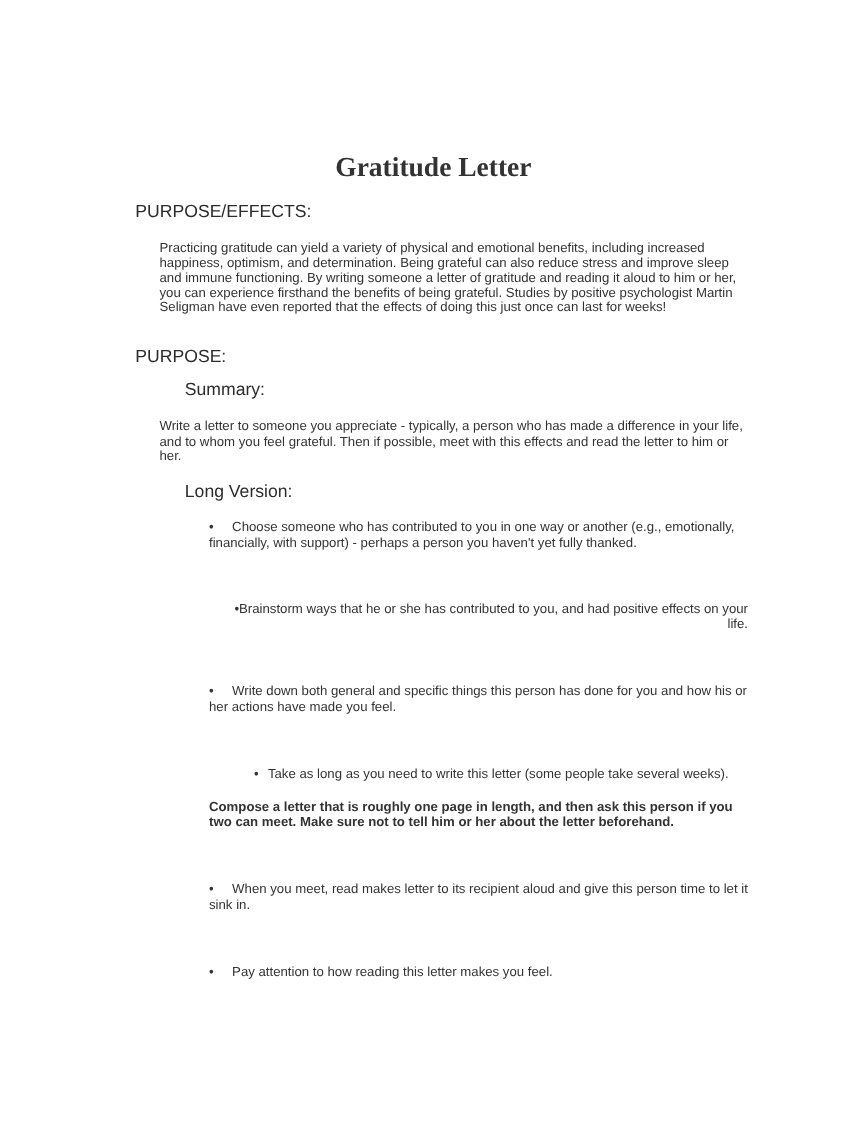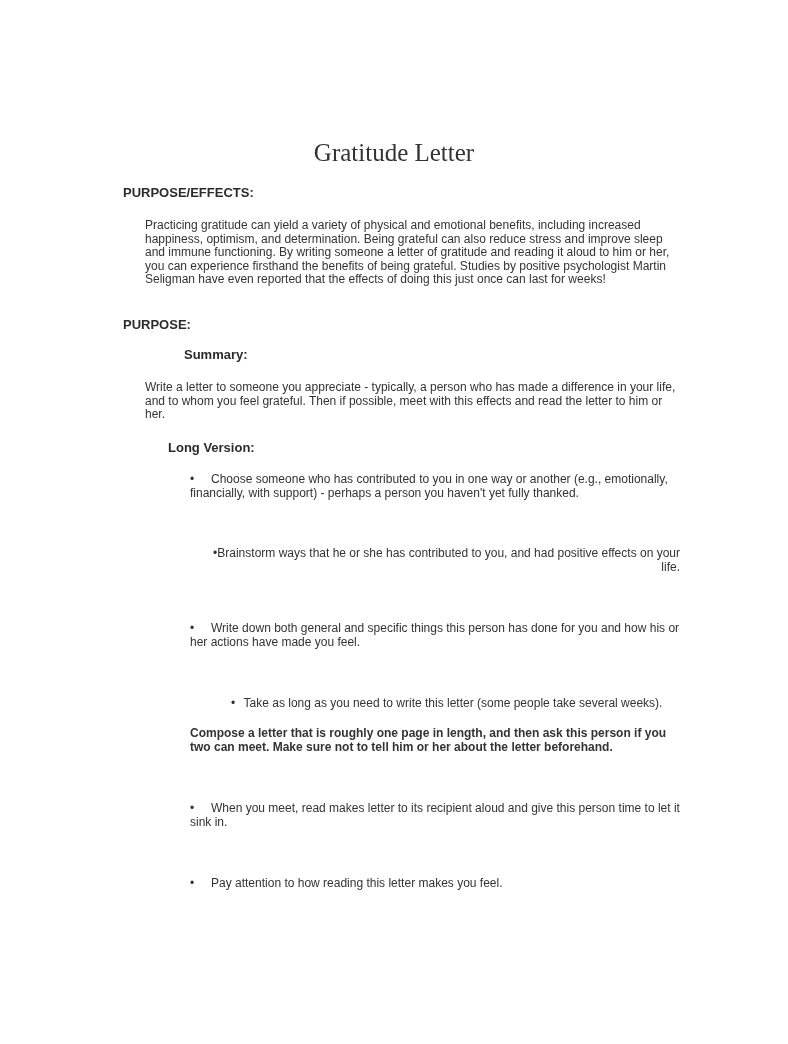--- a/index.html
+++ b/index.html
@@ -15,28 +15,28 @@
       font-family: "Liberation Sans", sans-serif;
       color: #333333;
     }
     .abs { position: absolute; }
     .title {
       left: 0;
       width: 788px;
       top: 138px;
       text-align: center;
       font-family: "Liberation Serif", serif;
-      font-weight: normal;
+      font-weight: bold;
       font-size: 25px;
       color: #333333;
       line-height: 30px;
     }
     .heading {
-      font-weight: bold;
-      font-size: 13px;
+      font-weight: normal;
+      font-size: 16px;
       line-height: 14px;
       color: #2b2b2b;
       padding-left: 23px;
     }
     .para {
       font-size: 12px;
       line-height: 13.6px;
       color: #333333;
     }
     .bullet {
@@ -57,21 +57,21 @@
 <div>
 
   <div class="abs title">Gratitude Letter</div>
 
   <div class="abs heading" style="left:100px; top:186px;">PURPOSE/EFFECTS:</div>
 
   <div class="abs para" style="left:145px; top:219px; width:540px;">Practicing gratitude can yield a variety of physical and emotional benefits, including increased happiness, optimism, and determination.  Being grateful can also reduce stress and improve sleep and immune functioning. By writing someone a letter of gratitude and reading it aloud to him or her, you can experience firsthand the benefits of being grateful.  Studies by positive psychologist Martin Seligman have even reported that the effects of doing this just once can last for weeks!</div>
 
   <div class="abs heading" style="left:100px; top:318px;">PURPOSE:</div>
 
-  <div class="abs heading" style="left:145px; top:348px;margin-left:16px;">Summary:</div>
+  <div class="abs heading" style="left:145px; top:348px;">Summary:</div>
 
   <div class="abs para" style="left:145px; top:381px; width:540px;">Write a letter to someone you appreciate - typically, a person who has made a difference in your life, and to whom you feel grateful. Then if possible, meet with this effects and read the letter to him or her.</div>
 
   <div class="abs heading" style="left:145px; top:441px;">Long Version:</div>
 
   <div class="abs bullet" style="left:190px; top:473px; width:500px;">
     <span class="dot">•</span><span>Choose someone who has contributed to you in one way or another (e.g., emotionally, financially, with support) - perhaps a person you haven't yet fully thanked.</span>
   </div>
 
   <div class="abs bullet" style="left:190px; top:547px; width:490px;text-align:right;">

